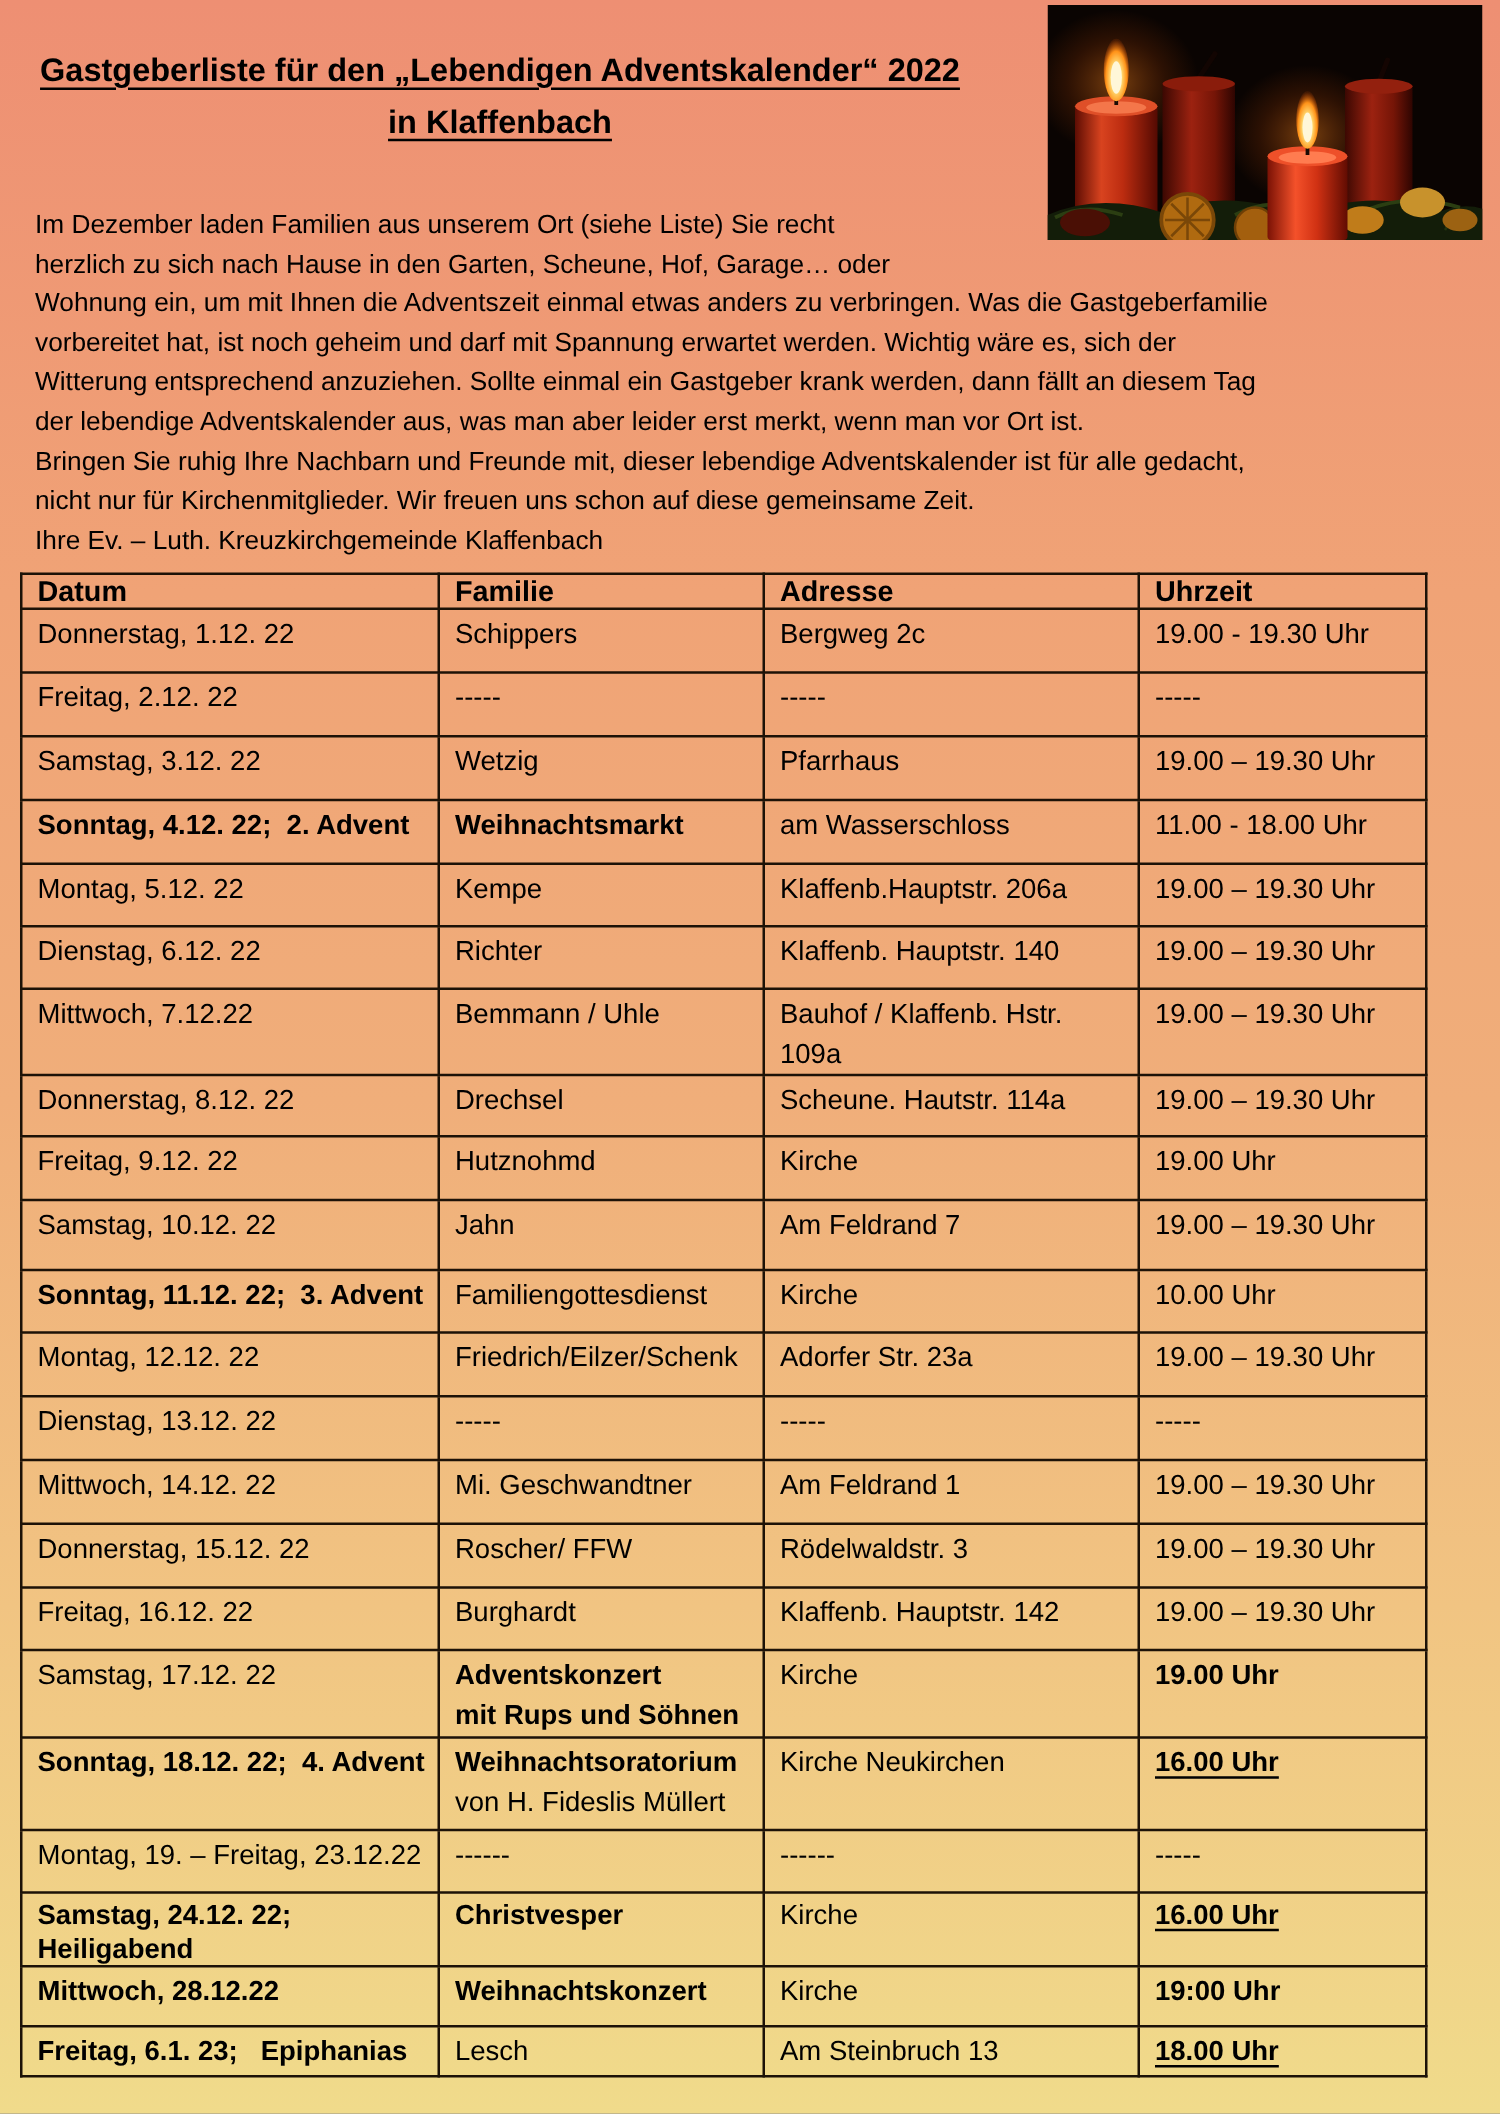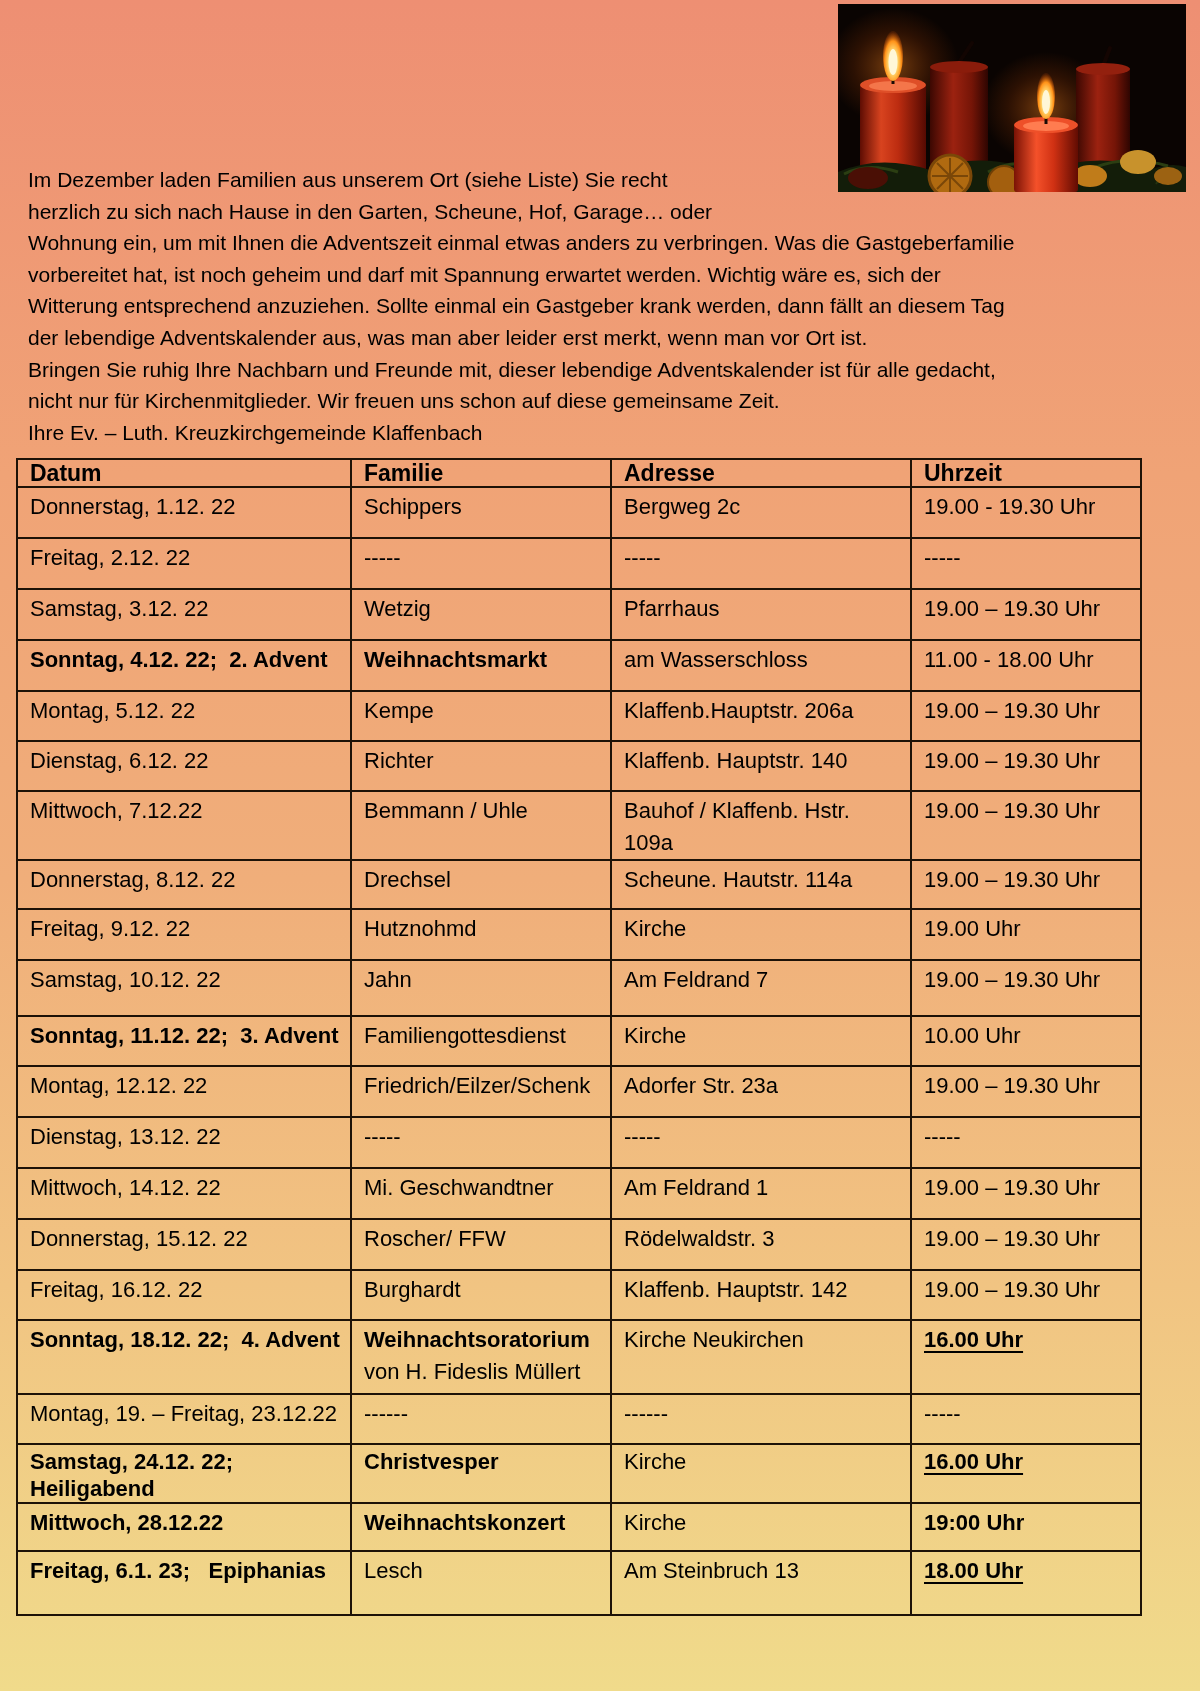--- a/index.html
+++ b/index.html
@@ -116,20 +116,24 @@
     <ellipse cx="208" cy="121" rx="32" ry="8" fill="#ee5029"></ellipse>
     <ellipse cx="208" cy="122" rx="23" ry="5" fill="#ff7c50"></ellipse>
     <path d="M208,108 L208,120" stroke="#1a0a04" stroke-width="3"></path>
 
     <ellipse cx="55" cy="52" rx="10" ry="25" fill="url(#flame)"></ellipse>
     <ellipse cx="55" cy="58" rx="4.5" ry="13" fill="#fff7d8"></ellipse>
     <ellipse cx="208" cy="92" rx="9" ry="23" fill="url(#flame)"></ellipse>
     <ellipse cx="208" cy="98" rx="4" ry="12" fill="#fff7d8"></ellipse>
   </svg>
 
+  <div class="title-wrap">
+    <h1 class="title">Gastgeberliste für den „Lebendigen Adventskalender“ 2022
+in Klaffenbach</h1>
+  </div>
 
   <p class="intro">Im Dezember laden Familien aus unserem Ort (siehe Liste) Sie recht
 herzlich zu sich nach Hause in den Garten, Scheune, Hof, Garage… oder
 Wohnung ein, um mit Ihnen die Adventszeit einmal etwas anders zu verbringen. Was die Gastgeberfamilie
 vorbereitet hat, ist noch geheim und darf mit Spannung erwartet werden. Wichtig wäre es, sich der
 Witterung entsprechend anzuziehen. Sollte einmal ein Gastgeber krank werden, dann fällt an diesem Tag
 der lebendige Adventskalender aus, was man aber leider erst merkt, wenn man vor Ort ist.
 Bringen Sie ruhig Ihre Nachbarn und Freunde mit, dieser lebendige Adventskalender ist für alle gedacht,
 nicht nur für Kirchenmitglieder. Wir freuen uns schon auf diese gemeinsame Zeit.
 Ihre Ev. – Luth. Kreuzkirchgemeinde Klaffenbach</p>
@@ -367,20 +371,35 @@
           <td>
             <span class="cell-text">Burghardt</span>
           </td>
           <td>
             <span class="cell-text">Klaffenb. Hauptstr. 142</span>
           </td>
           <td>
             <span class="cell-text">19.00 – 19.30 Uhr</span>
           </td>
         </tr>
+        <tr style="height: 70px;">
+          <td>
+            <span class="cell-text">Samstag, 17.12. 22</span>
+          </td>
+          <td>
+            <span class="cell-text b">Adventskonzert
+mit Rups und Söhnen</span>
+          </td>
+          <td>
+            <span class="cell-text">Kirche</span>
+          </td>
+          <td>
+            <span class="cell-text b">19.00 Uhr</span>
+          </td>
+        </tr>
         <tr style="height: 74px;">
           <td>
             <span class="cell-text b">Sonntag, 18.12. 22;  4. Advent</span>
           </td>
           <td>
             <span class="cell-text b">Weihnachtsoratorium</span>
             <span class="cell-text line2">von H. Fideslis Müllert</span>
           </td>
           <td>
             <span class="cell-text">Kirche Neukirchen</span>
@@ -425,21 +444,21 @@
           <td>
             <span class="cell-text b">Weihnachtskonzert</span>
           </td>
           <td>
             <span class="cell-text">Kirche</span>
           </td>
           <td>
             <span class="cell-text b">19:00 Uhr</span>
           </td>
         </tr>
-        <tr style="height: 64px;">
+        <tr style="height: 40px;">
           <td>
             <span class="cell-text b">Freitag, 6.1. 23;   Epiphanias</span>
           </td>
           <td>
             <span class="cell-text">Lesch</span>
           </td>
           <td>
             <span class="cell-text">Am Steinbruch 13</span>
           </td>
           <td>

